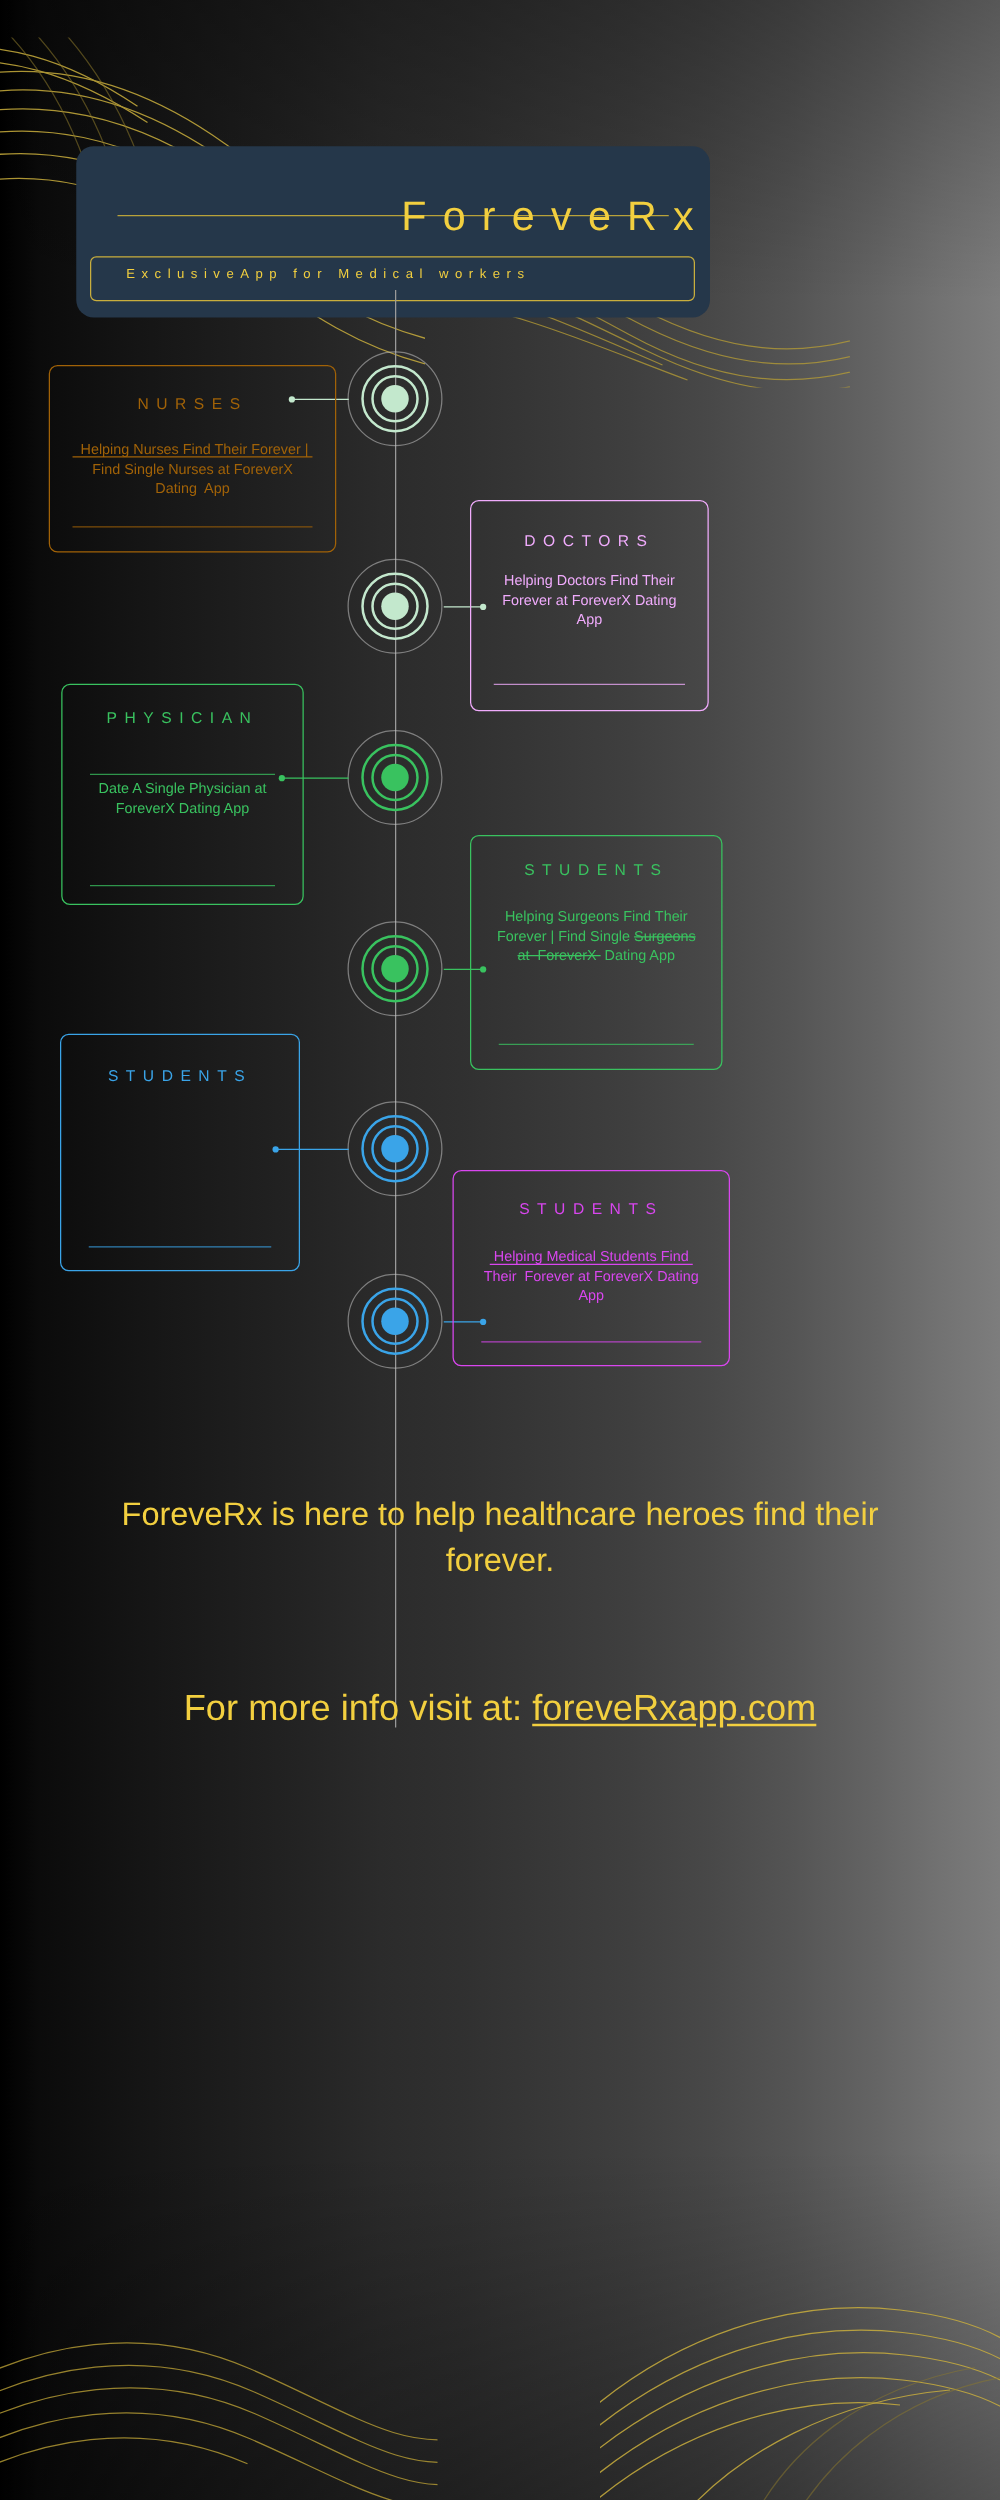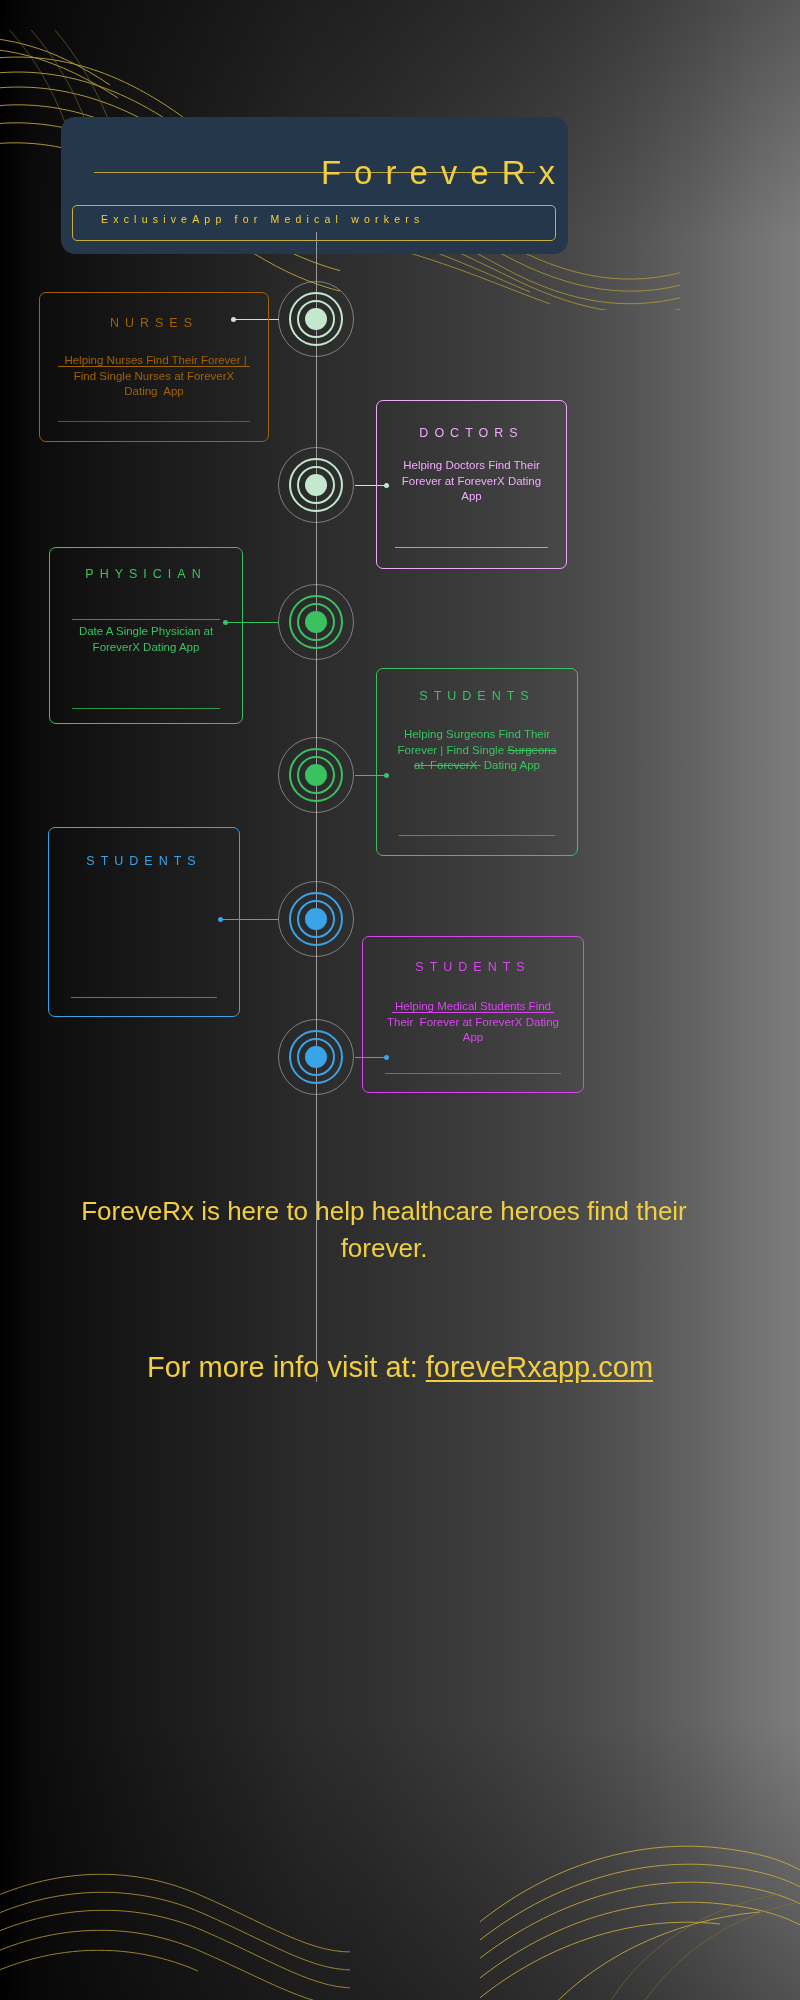--- a/index.html
+++ b/index.html
@@ -110,21 +110,21 @@
     font-size:11.5px; line-height:15.5px; color:currentColor;
   }
   .card-rule {
     position:absolute; height:1px; background:currentColor; opacity:.75;
   }
   .u { text-decoration:underline; text-underline-offset:2px; }
   .s { text-decoration:line-through; }
 
   
   #footer1 {
-    position:absolute; left:74px; top:1193px; width:620px;
+    position:absolute; left:90px; top:1193px; width:620px;
     text-align:center; color:#f2cf3f; font-size:26px; line-height:37px;
   }
   #footer2 {
     position:absolute; left:90px; top:1348px; width:620px;
     text-align:center; color:#f2cf3f; font-size:29px; line-height:39px;
     font-weight:400;
   }
   #footer2 .link { text-decoration:underline; text-underline-offset:3px; }
 </style>
 </head>

